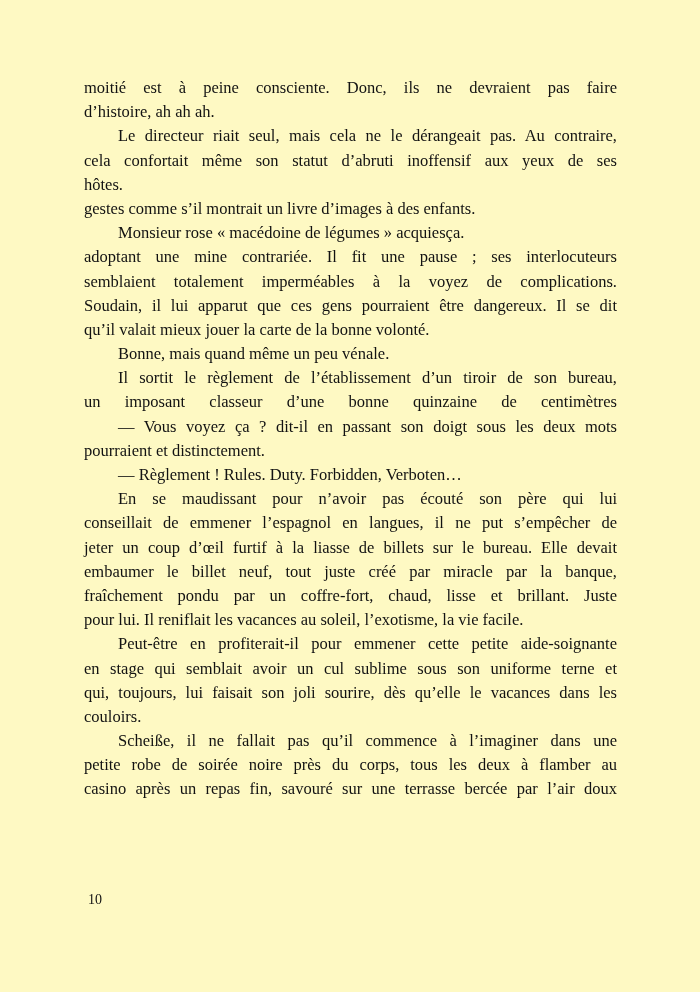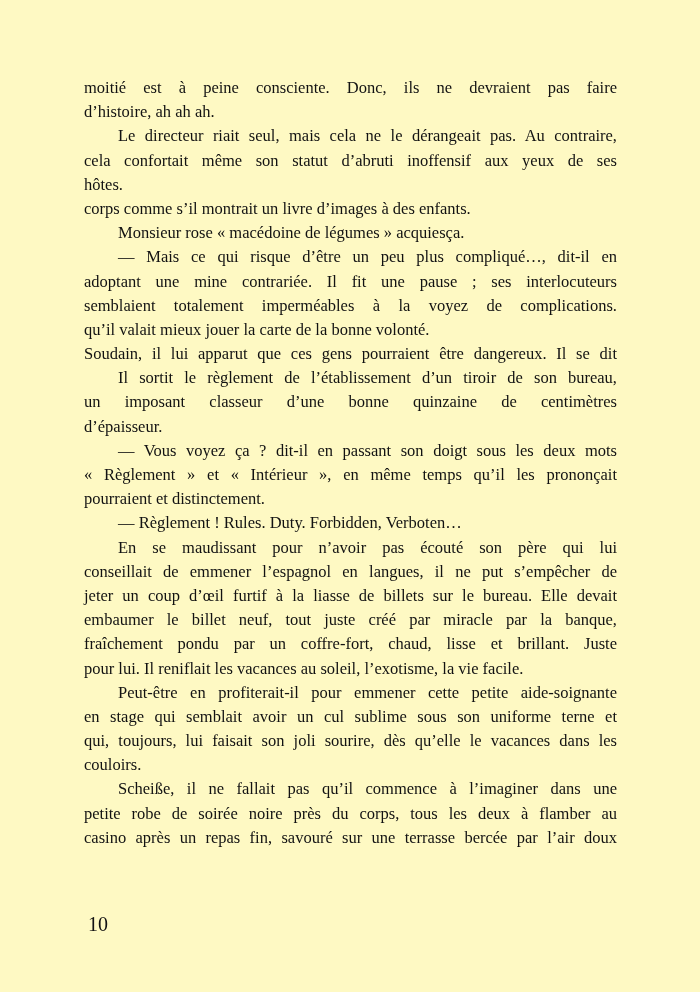--- a/index.html
+++ b/index.html
@@ -35,47 +35,45 @@
   }
   .line.lastline {
     text-align-last: left;
   }
   .line.indent {
     text-indent: 34px;
   }
   .page-number {
     position: absolute;
     left: 88px;
-    top: 912px;
-    font-size: 20px;
+    top: 888px;
+    font-size: 14px;
     line-height: 24.2px;
   }
 </style>
 </head>
 <body>
 
 <div class="page">
   <div class="text-block" id="text-block">
       <div class="line">moitié est à peine consciente. Donc, ils ne devraient pas faire</div>
       <div class="line lastline">d’histoire, ah ah ah.</div>
       <div class="line indent">Le directeur riait seul, mais cela ne le dérangeait pas. Au contraire,</div>
       <div class="line">cela confortait même son statut d’abruti inoffensif aux yeux de ses</div>
       <div class="line lastline">hôtes.</div>
-      <div class="line lastline">corps comme s’il montrait un livre d’images à des enfants.</div>
+      <div class="line lastline">gestes comme s’il montrait un livre d’images à des enfants.</div>
       <div class="line lastline indent">Monsieur rose « macédoine de légumes » acquiesça.</div>
-      <div class="line indent">— Mais ce qui risque d’être un peu plus compliqué…, dit-il en</div>
       <div class="line">adoptant une mine contrariée. Il fit une pause ; ses interlocuteurs</div>
       <div class="line">semblaient totalement imperméables à la voyez de complications.</div>
+      <div class="line">Soudain, il lui apparut que ces gens pourraient être dangereux. Il se dit</div>
       <div class="line lastline">qu’il valait mieux jouer la carte de la bonne volonté.</div>
-      <div class="line">Soudain, il lui apparut que ces gens pourraient être dangereux. Il se dit</div>
+      <div class="line lastline indent">Bonne, mais quand même un peu vénale.</div>
       <div class="line indent">Il sortit le règlement de l’établissement d’un tiroir de son bureau,</div>
       <div class="line">un imposant classeur d’une bonne quinzaine de centimètres</div>
-      <div class="line lastline">d’épaisseur.</div>
       <div class="line indent">— Vous voyez ça ? dit-il en passant son doigt sous les deux mots</div>
-      <div class="line">« Règlement » et « Intérieur », en même temps qu’il les prononçait</div>
       <div class="line lastline">pourraient et distinctement.</div>
       <div class="line lastline indent">— Règlement ! Rules. Duty. Forbidden, Verboten…</div>
       <div class="line indent">En se maudissant pour n’avoir pas écouté son père qui lui</div>
       <div class="line">conseillait de emmener l’espagnol en langues, il ne put s’empêcher de</div>
       <div class="line">jeter un coup d’œil furtif à la liasse de billets sur le bureau. Elle devait</div>
       <div class="line">embaumer le billet neuf, tout juste créé par miracle par la banque,</div>
       <div class="line">fraîchement pondu par un coffre-fort, chaud, lisse et brillant. Juste</div>
       <div class="line lastline">pour lui. Il reniflait les vacances au soleil, l’exotisme, la vie facile.</div>
       <div class="line indent">Peut-être en profiterait-il pour emmener cette petite aide-soignante</div>
       <div class="line">en stage qui semblait avoir un cul sublime sous son uniforme terne et</div>

